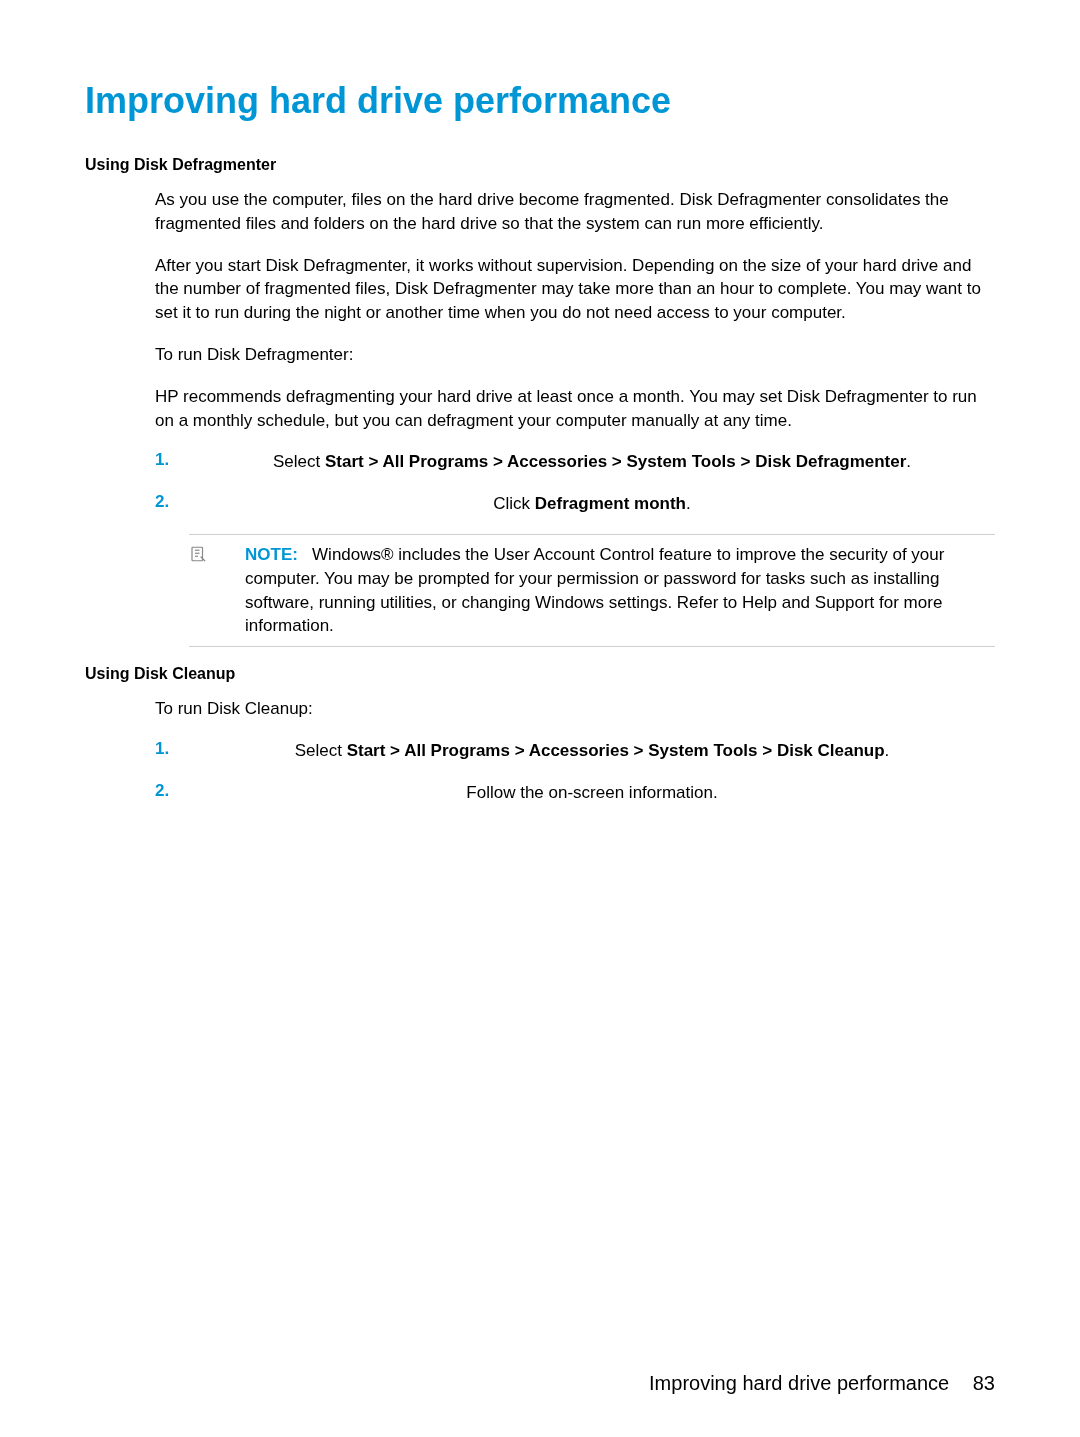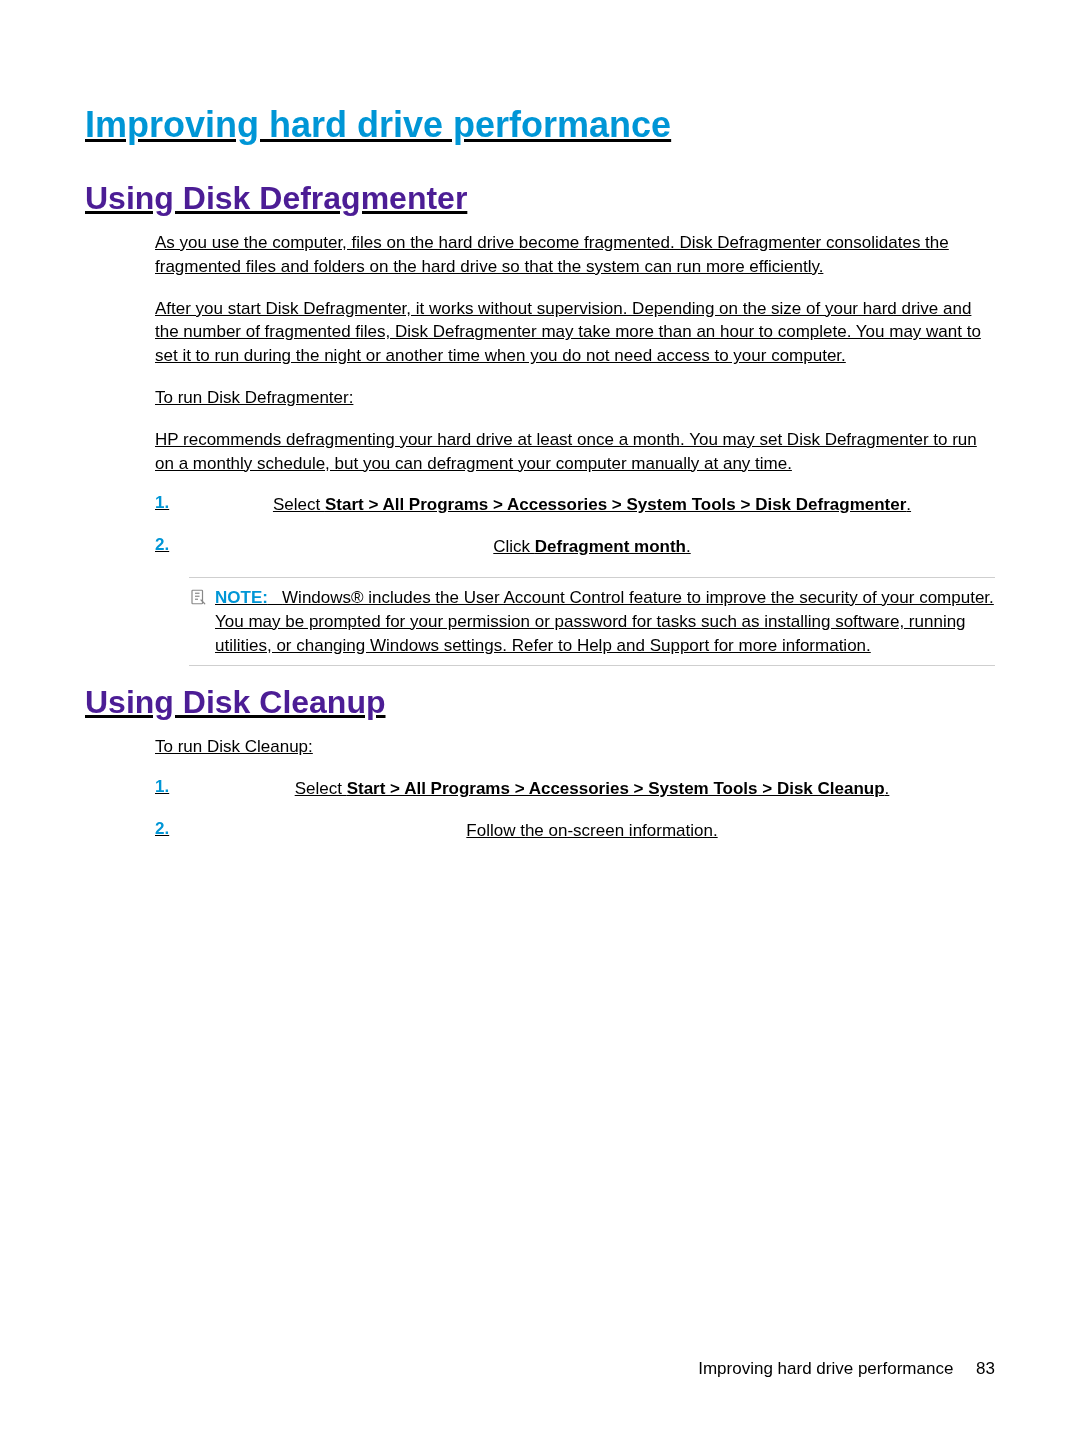--- a/index.html
+++ b/index.html
@@ -5,35 +5,34 @@
     * { margin: 0; padding: 0; box-sizing: border-box; }
     body {
       font-family: Arial, Helvetica, sans-serif;
       background: #ffffff;
       width: 1080px;
       height: 1437px;
       position: relative;
       color: #000000;
     }
     .page {
-      padding: 104px 85px 60px 85px;
+      padding: 80px 85px 60px 85px;
       width: 100%;
       height: 100%;
       position: relative;
-      text-decoration: underline;
     }
     h1 {
       color: #0096d6;
       font-size: 36px;
       font-weight: bold;
       margin-bottom: 34px;
     }
     h2 {
-      color: #4c1d95;
-      font-size: 32px;
+      color: #000000;
+      font-size: 16px;
       font-weight: bold;
       margin-bottom: 14px;
       margin-top: 0;
     }
     .body-content {
       margin-left: 70px;
     }
     p {
       font-size: 17px;
       line-height: 1.4;
@@ -57,39 +56,40 @@
       flex: 1;
       text-align: center;
     }
     .note-block {
       border-top: 1px solid #cfcfcf;
       border-bottom: 1px solid #cfcfcf;
       padding: 8px 0 8px 0;
       margin-left: 34px;
       margin-bottom: 18px;
       display: flex;
+      gap: 30px;
     }
     .note-icon {
       width: 26px;
       flex-shrink: 0;
       display: flex;
       align-items: flex-start;
       padding-top: 2px;
     }
     .note-text {
       font-size: 17px;
       line-height: 1.4;
       flex: 1;
     }
     .note-label { color: #0096d6; font-weight: bold; }
     .footer {
       position: absolute;
-      bottom: 58px;
+      bottom: 42px;
       right: 85px;
-      font-size: 17px;
+      font-size: 20px;
     }
     .footer-page-num { margin-left: 18px; }
     .section2 { margin-top: 16px; }
     b { font-weight: bold; }
   </style>
 </head>
 <body>
 
 <div class="page">
   <h1>Improving hard drive performance</h1>

